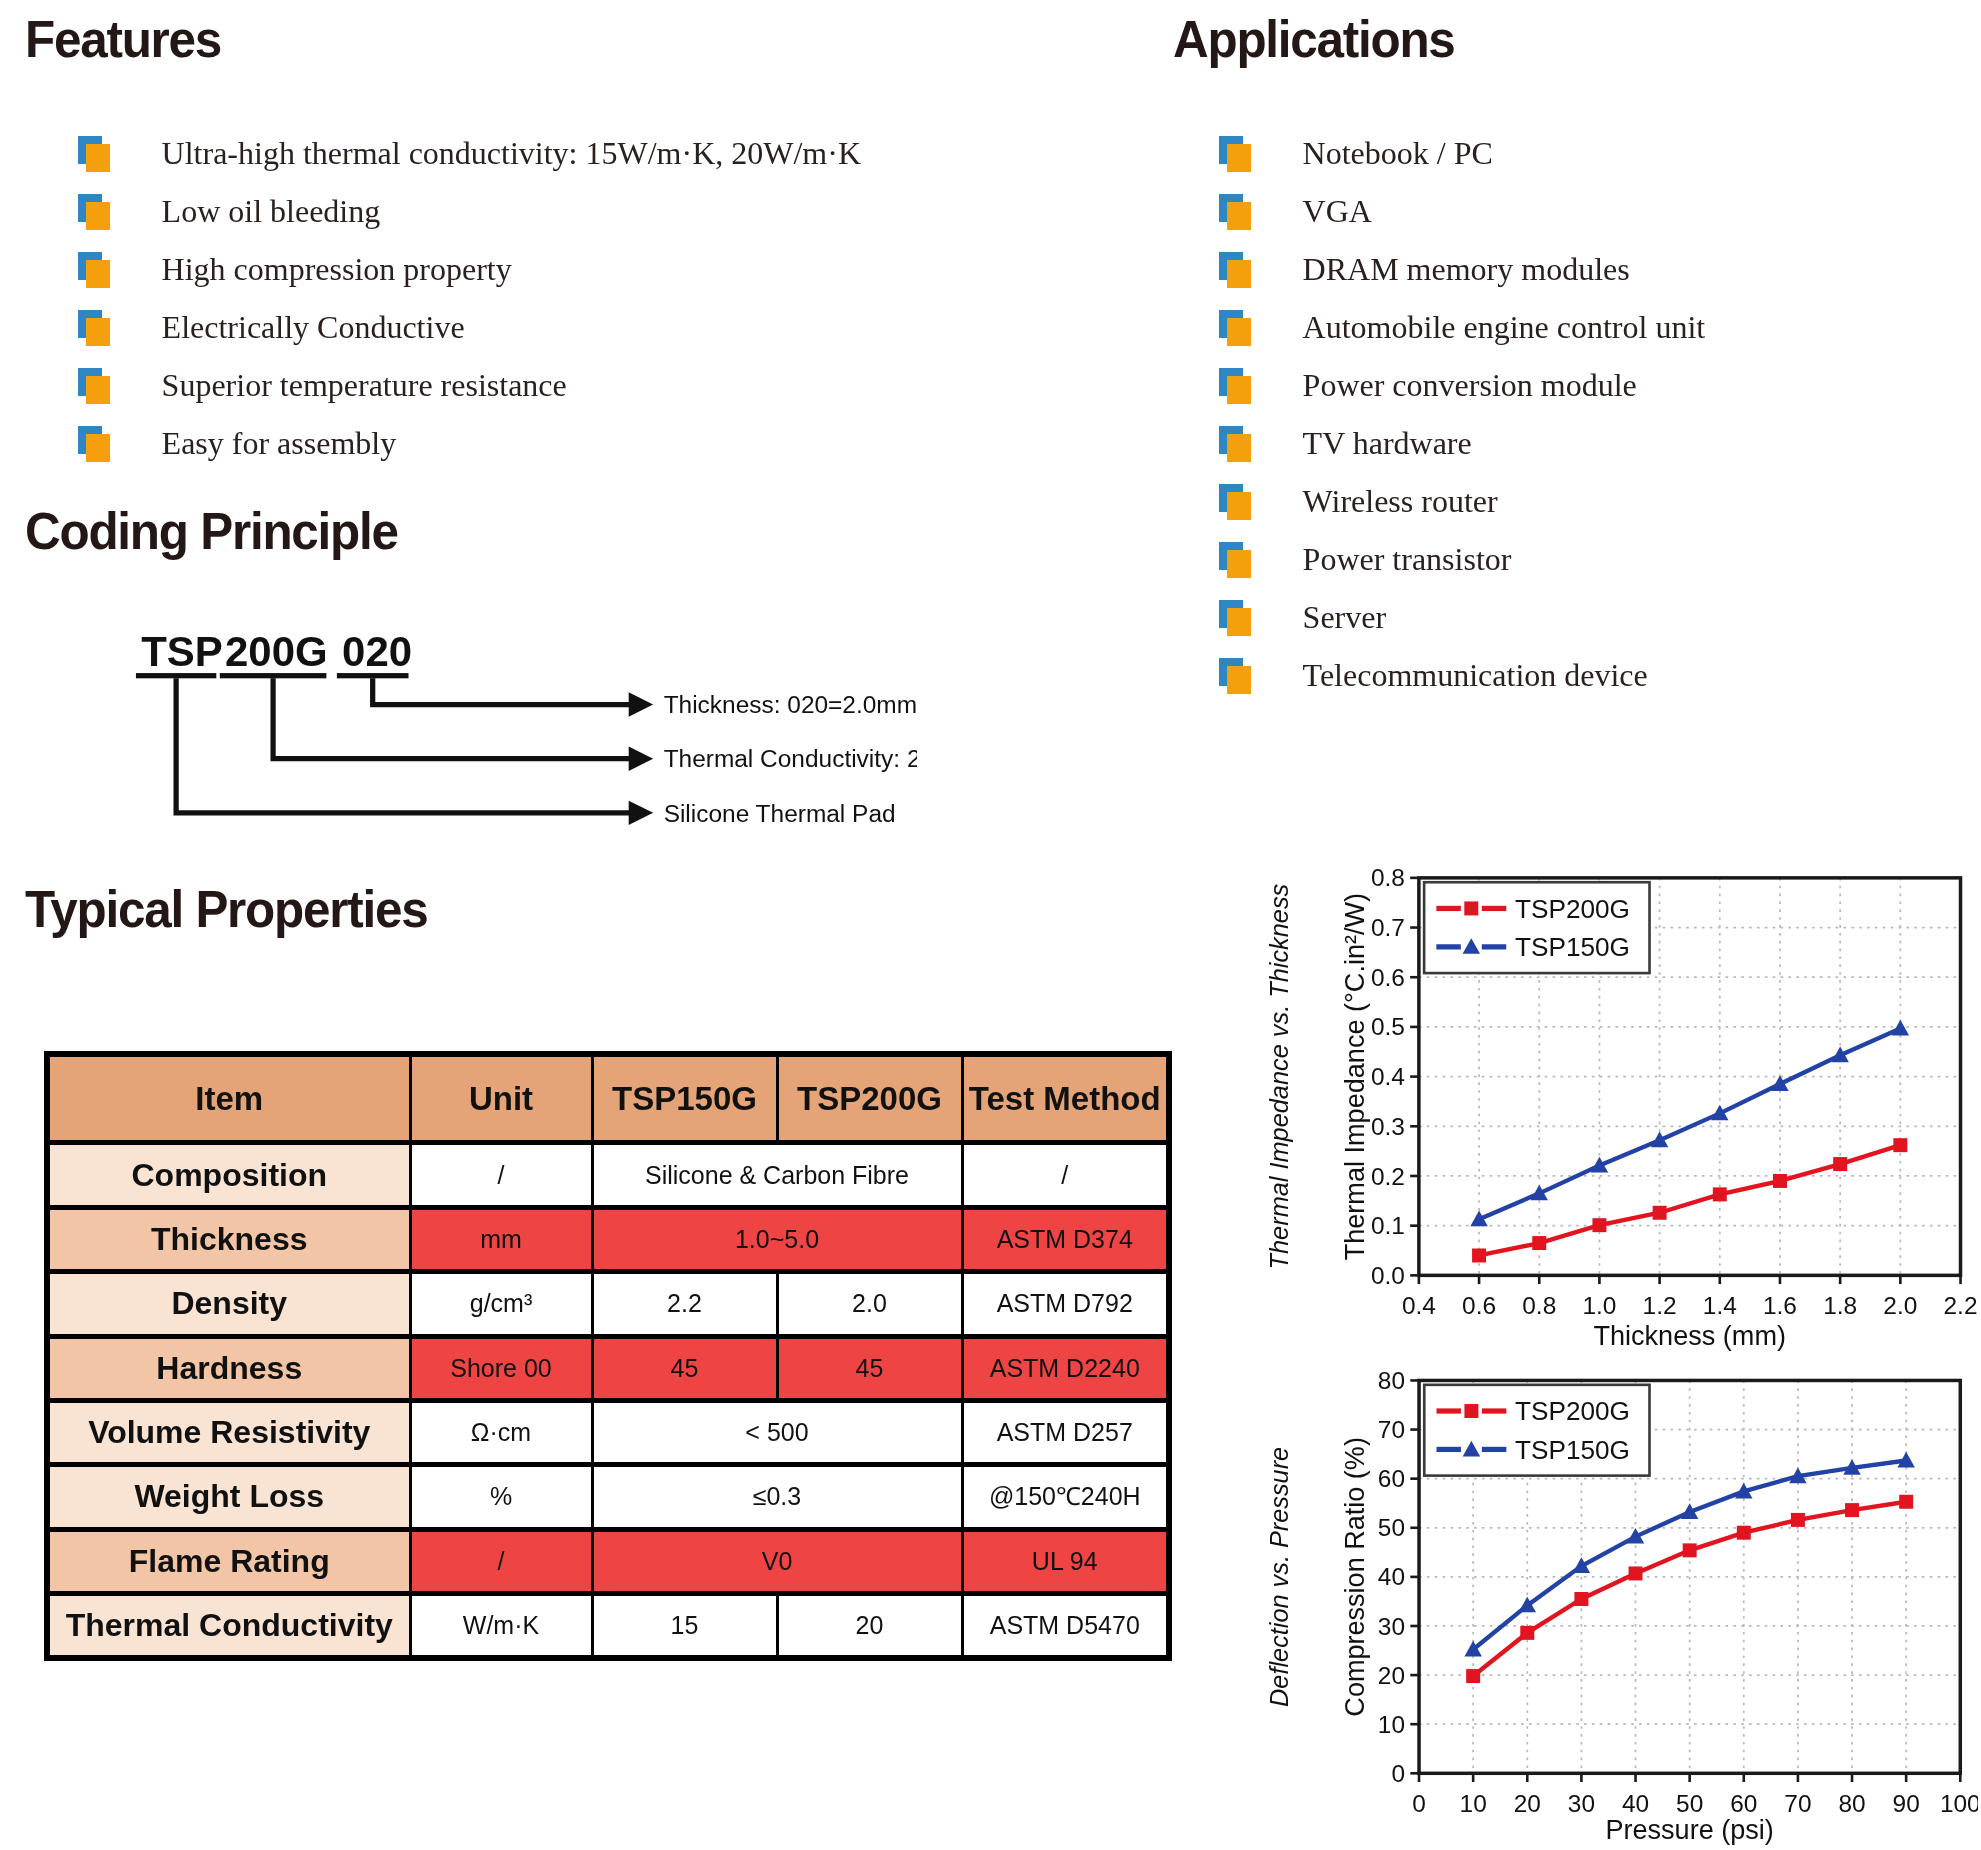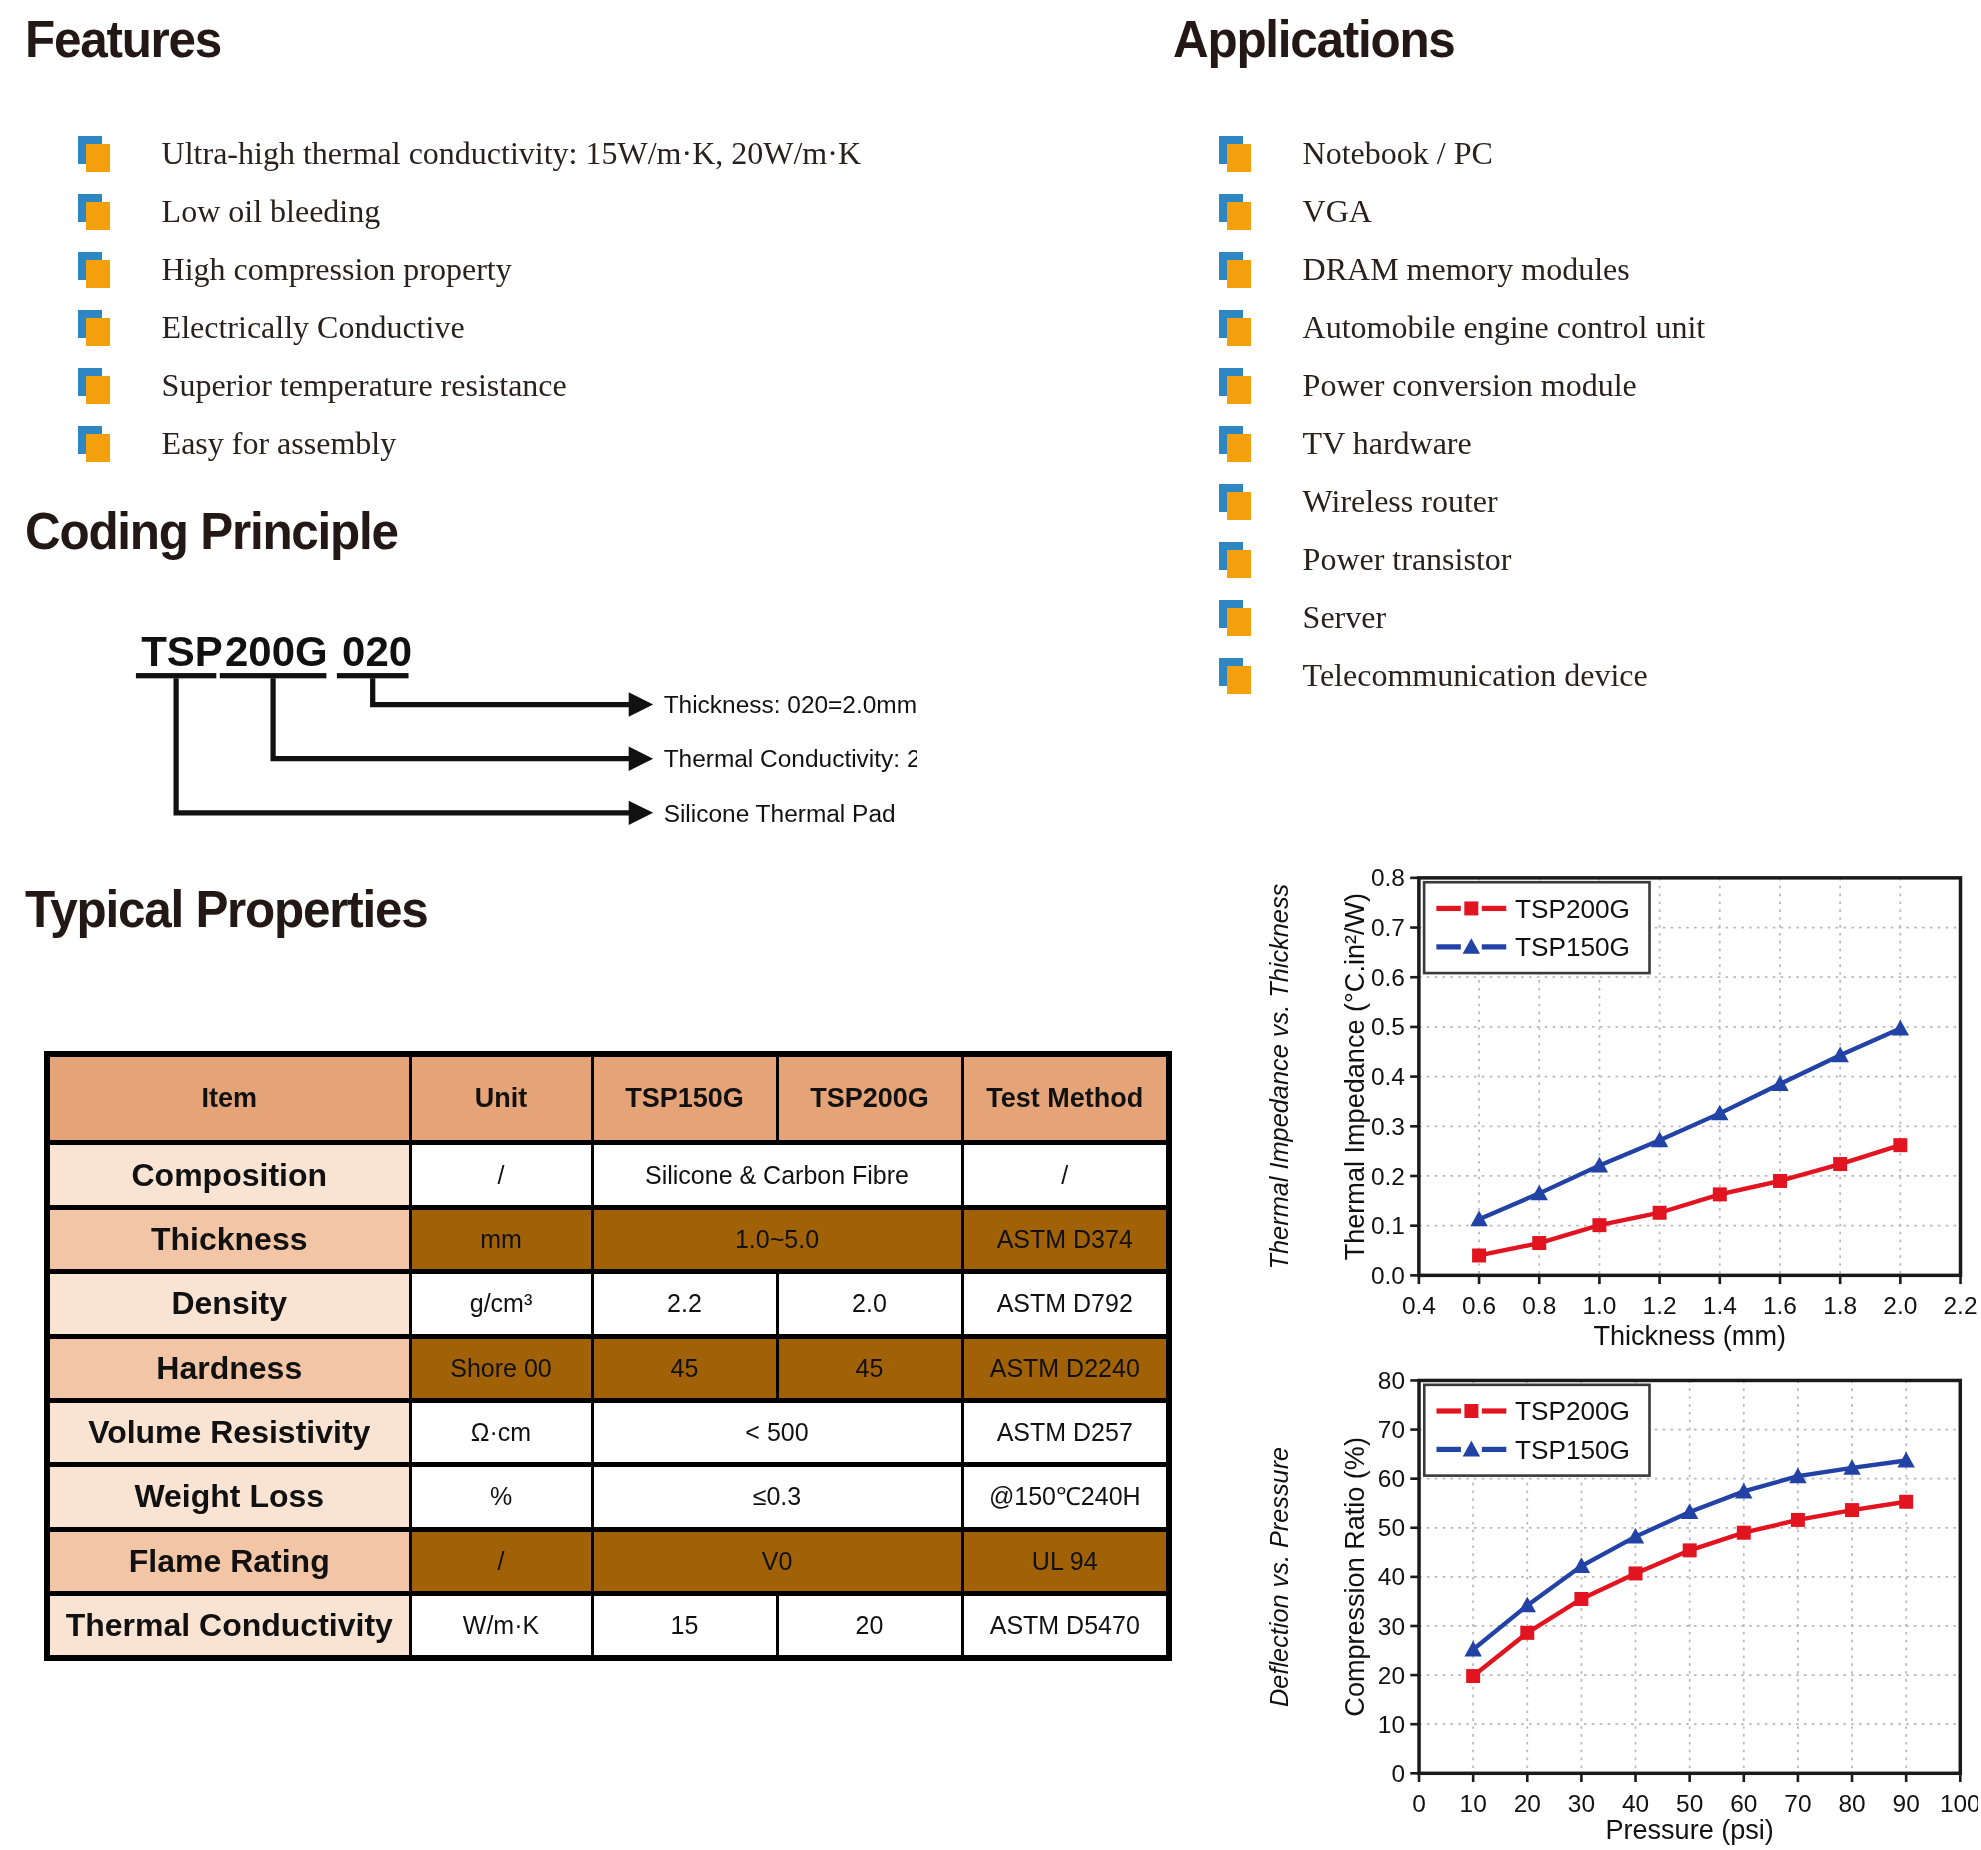--- a/index.html
+++ b/index.html
@@ -30,26 +30,26 @@
   .coding-svg .code{font:700 48px "Liberation Sans",sans-serif;fill:#111;}
   .coding-svg .clabel{font:400 28px "Liberation Sans",sans-serif;fill:#111;}
 
   
   #props-table{position:absolute;left:44px;top:1051px;width:1122px;
                border-collapse:collapse;table-layout:fixed;
                font-family:"Liberation Sans",sans-serif;border:6.1px solid #000;}
   #props-table th,#props-table td{border-left:3.5px solid #000;border-right:3.5px solid #000;
                border-top:5.2px solid #000;border-bottom:5.2px solid #000;
                text-align:center;vertical-align:middle;padding:1.7px 5.2px;color:#111;}
-  #props-table th{height:80px;background:#e5a478;font-size:27px;font-weight:700;}
+  #props-table th{height:80px;background:#e5a478;font-size:33px;font-weight:700;}
   #props-table td{height:56px;font-size:25px;font-weight:400;line-height:45px;}
   #props-table td.item{font-weight:700;font-size:32px;}
   .item-light{background:#f9e4d4;}
   .item-mid{background:#f1c5a5;}
-  .cell-gray{background:#a16207;}
+  .cell-gray{background:#ef4444;}
   .cell-white{background:#ffffff;}
 
   
   .chart{position:absolute;}
   #chart-top{left:1266px;top:856px;width:712px;height:498px;}
   #chart-bottom{left:1266px;top:1363px;width:712px;height:488px;}
   .chart text{font-family:"Liberation Sans",sans-serif;fill:#111;}
 </style>
 </head>
 <body>

